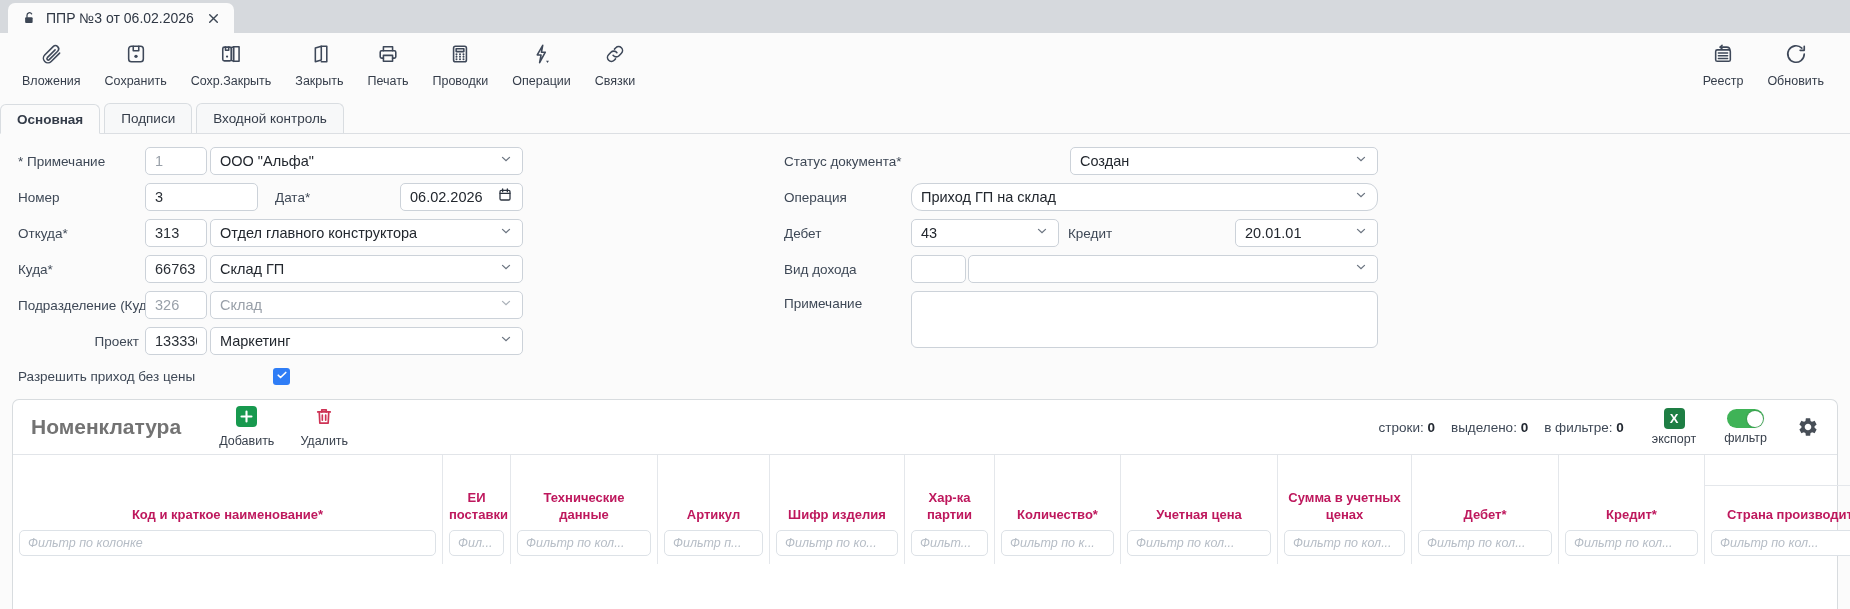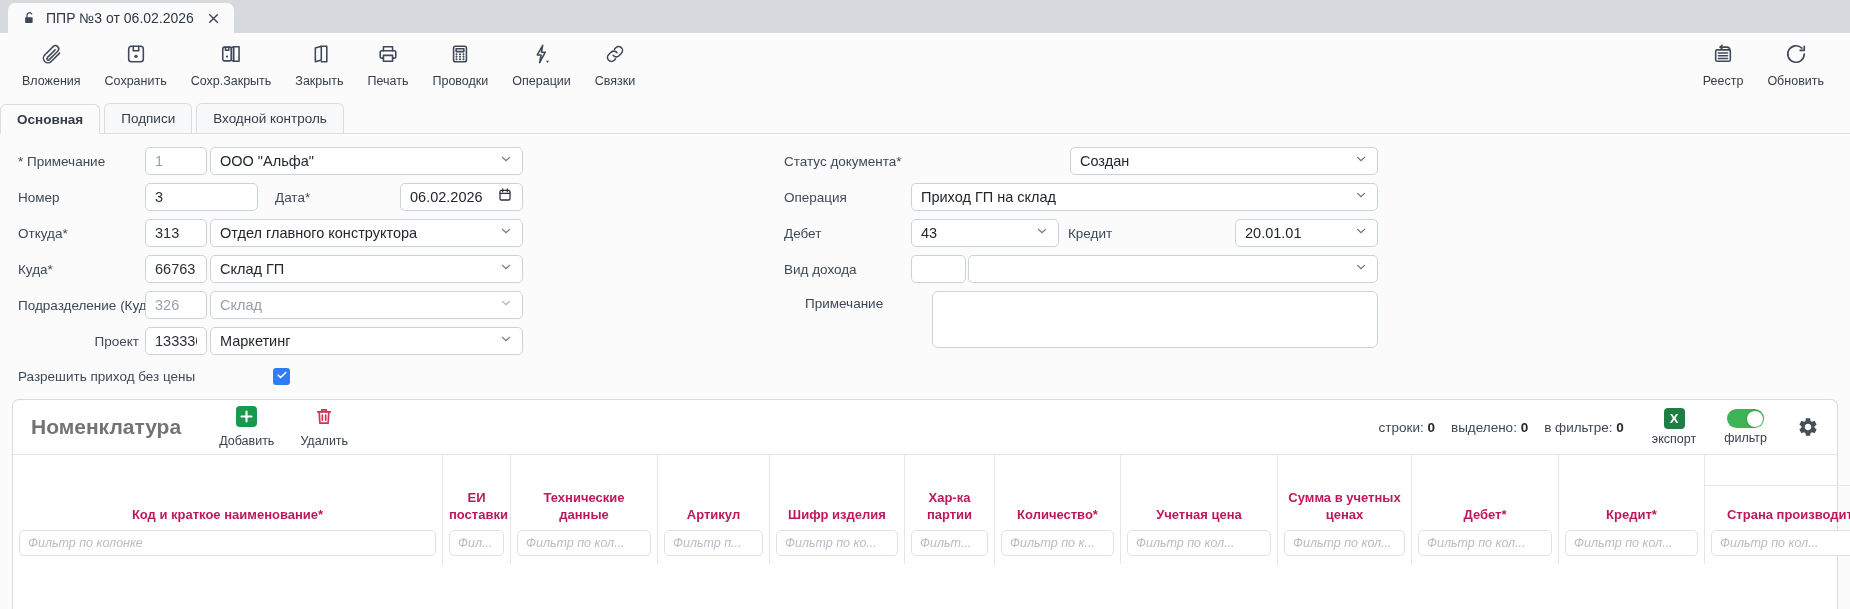--- a/index.html
+++ b/index.html
@@ -51,27 +51,27 @@
   .datebox { width:123px; }
   .datebox svg { color:#2b333f; }
   .checkrow { display:flex; align-items:center; margin-top:12px; height:18px; }
   .checklabel { width:255px; font-size:13.5px; color:#3e4856; }
   .checkbox { width:17px; height:17px; border-radius:3px; background:#2f7df6; display:flex;
               align-items:center; justify-content:center; cursor:pointer; }
 
   .form-right { position:absolute; left:784px; top:13px; width:594px; }
   .form-right .frow { margin-bottom:8px; }
   .sel-status { width:308px; margin-left:auto; }
-  .sel-operation { flex:1; }
+  .sel-operation { flex:1;border-radius:11px; }
   .sel-debit { width:148px; }
   .inline-label { font-size:13.5px; color:#3e4856; margin-left:9px; white-space:nowrap; }
   .sel-credit { width:143px; margin-left:auto; }
   .code-small { width:55px; margin-right:2px; }
   .sel-income { flex:1; }
-  .note-row { align-items:flex-start; height:auto;margin-left:21px; }
+  .note-row { align-items:flex-start; height:auto; }
   .note-row .flabel { padding-top:5px; }
   .notearea { flex:1; height:57px; border:1px solid #ccd2d9; border-radius:6px; resize:none;
               font-family:inherit; font-size:14.5px; padding:5px 9px; color:#2a2f36; outline:none; background:#fff; }
 
   
   .panel { margin:14px 12px 0; background:#fff; border:1px solid #d8dcdf; border-bottom:none;
            border-radius:7px 7px 0 0; }
   .section-bar { height:54px; display:flex; align-items:center; padding:0 18px; }
   .section-title { font-size:21px; font-weight:600; color:#737373; margin-right:38px; }
   .stack { display:flex; flex-direction:column; align-items:center; gap:3px; cursor:pointer; margin-right:26px; }

